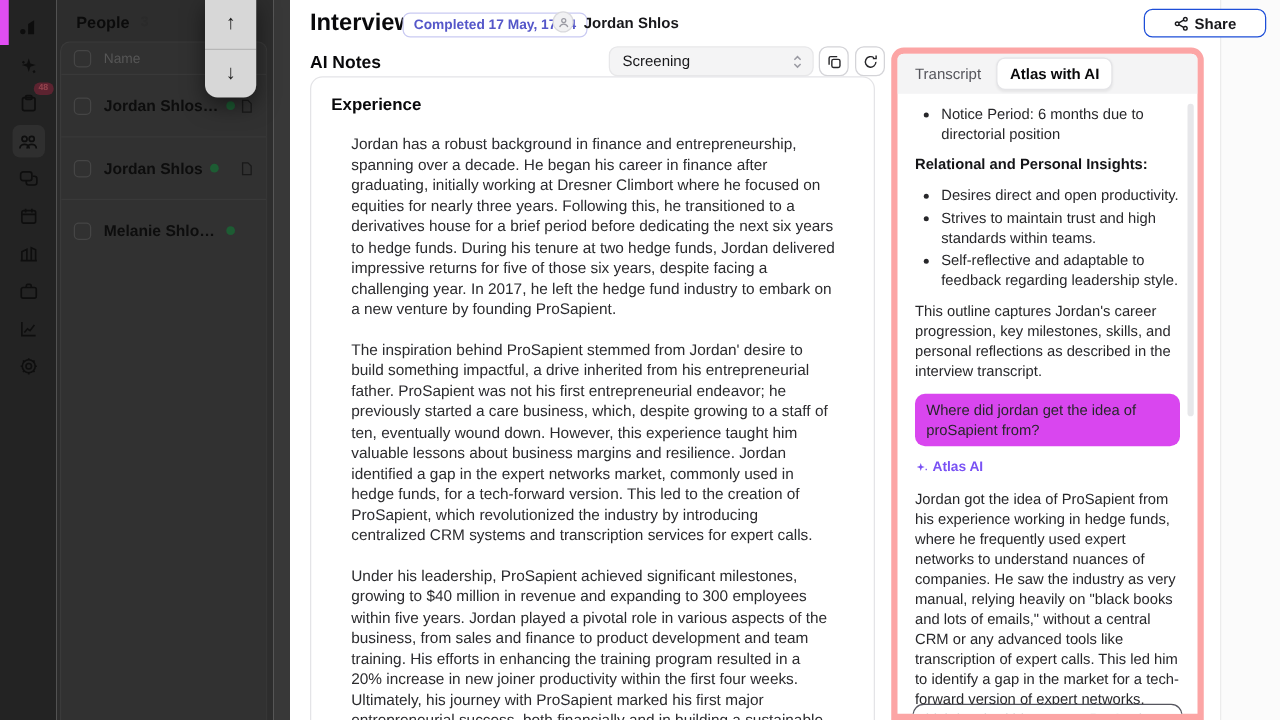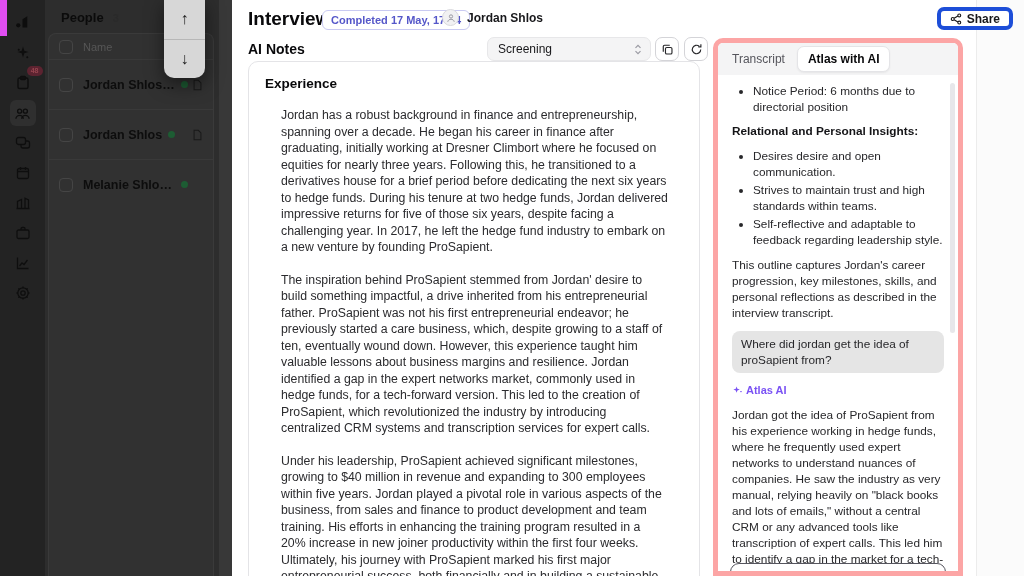--- a/index.html
+++ b/index.html
@@ -50,21 +50,21 @@
   .gutter { position:absolute; right:0; top:0; width:48px; height:576px; background:#fbfbfb; border-left:1px solid #ececec; }
 
   .page-title { position:absolute; left:16px; top:8px; font-size:19px; font-weight:bold; color:#09090b; }
   .status-badge { position:absolute; left:90px; top:10px; font-size:11px; font-weight:bold; color:#5557c9;
                   border:1px solid #c9caf2; border-radius:6px; padding:3px 8px; background:#fff; }
   .person-chip { position:absolute; left:210px; top:9px; display:flex; align-items:center; }
   .avatar { width:17px; height:17px; border-radius:50%; background:#f1f1f3; border:1px solid #d9d9dd;
             display:flex; align-items:center; justify-content:center; color:#9a9aa3; }
   .person-name { font-size:12px; font-weight:bold; color:#18181b; margin-left:8px; }
   .share-btn { position:absolute; right:11px; top:7px; height:23px; display:flex; align-items:center; gap:5px;
-               border:4px solid #1d4ed8; border-radius:7px; background:#fff; padding:0 9px;
+               border:1px solid #1d4ed8; border-radius:7px; background:#fff; padding:0 23px;
                font-size:12px; font-weight:bold; color:#18181b; z-index:4; }
 
   .ainotes-title { position:absolute; left:16px; top:41px; font-size:14px; font-weight:bold; color:#09090b; }
   .template-select { position:absolute; left:255px; top:37px; width:164px; height:24px; background:#f4f4f5;
                      border:1px solid #e7e7e9; border-radius:7px; display:flex; align-items:center;
                      padding:0 8px 0 10px; font-size:12px; color:#18181b; }
   .template-select .sel-arrows { margin-left:auto; color:#9b9ba3; display:flex; }
   .icon-btn { position:absolute; top:37px; width:24px; height:24px; border:1px solid #d4d4d8; border-radius:7px;
               background:#fff; display:flex; align-items:center; justify-content:center; color:#27272a; }
   .icon-btn.copy { left:423px; } .icon-btn.refresh { left:452px; }
@@ -83,21 +83,21 @@
   .tab { font-size:12px; color:#55555c; padding:5px 10px; }
   .tab.active { background:#fff; color:#09090b; font-weight:bold; border:1px solid #e4e4e7; border-radius:7px;
                 box-shadow:0 1px 2px rgba(0,0,0,0.06); margin-left:2px; }
   .chat-body { position:absolute; left:0; top:32px; right:0; bottom:0; padding:8px 14px 0 14px;
                font-size:11.8px; line-height:16px; color:#27272a; }
   .chat-body ul { margin:0 0 8px 0; padding-left:21px; }
   .chat-body li { margin-bottom:2px; }
   .cb-heading { font-weight:bold; color:#141417; margin:6px 0 9px 0; }
   .cb-par { margin:9px 0 10px 0; }
   .you-label { text-align:right; font-size:11px; font-weight:bold; color:#141417; margin:10px 0 5px 0; }
-  .user-bubble { background:#e5e5e5; border-radius:8px; padding:5px 9px; margin-bottom:9px; }
+  .user-bubble { background:#d946ef; border-radius:8px; padding:5px 9px; margin-bottom:9px; }
   .ai-label { color:#7a52f4; font-size:11px; font-weight:bold; margin:2px 0 9px 0; display:flex; align-items:center; gap:3px; }
   .ai-label svg { flex:none; }
   .ask-box { position:absolute; left:12px; top:520px; right:12px; height:30px; border:1.4px solid #55555e;
              border-radius:9px; background:#fff; display:flex; align-items:center; padding:0 9px; }
   .ask-input { border:none; outline:none; flex:1; font-size:12px; color:#27272a; background:transparent;
                font-family:"Liberation Sans", sans-serif; }
   .ask-input::placeholder { color:#9ca3af; }
   .caret { width:1px; height:14px; background:#333; margin-right:1px; }
   .send-icon { color:#27272a; display:flex; }
   .chat-scroll-thumb { position:absolute; right:3px; top:40px; width:5px; height:250px; background:#e7e7ea; border-radius:3px; }
@@ -300,21 +300,21 @@
       <div class="tabbar">
         <span class="tab">Transcript</span>
         <span class="tab active">Atlas with AI</span>
       </div>
       <div class="chat-body">
         <ul>
           <li>Notice Period: 6 months due to directorial position</li>
         </ul>
         <div class="cb-heading">Relational and Personal Insights:</div>
         <ul>
-          <li>Desires desire and open communication.</li>
+          <li>Desires direct and open productivity.</li>
           <li>Strives to maintain trust and high standards within teams.</li>
           <li>Self-reflective and adaptable to feedback regarding leadership style.</li>
         </ul>
         <div class="cb-par">This outline captures Jordan's career progression, key milestones, skills, and personal reflections as described in the interview transcript.</div>
         <div class="user-bubble">Where did jordan get the idea of proSapient from?</div>
         <div class="ai-label">
           <span style="display:flex;">
             <svg width="11" height="11" viewBox="0 0 12 12" fill="currentColor">
                 <path d="M5 1.5l.9 2.6 2.6.9-2.6.9L5 8.5l-.9-2.6-2.6-.9 2.6-.9z"></path>
                 <path d="M9.2 7.2h1.2M9.8 6.6v1.2" stroke="currentColor" stroke-width="1"></path>

